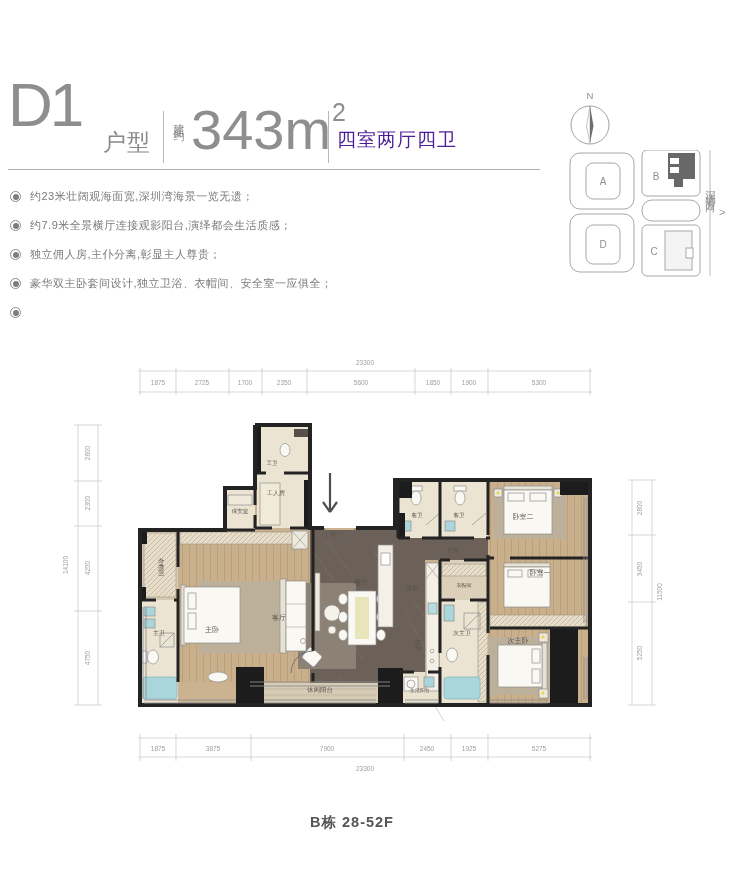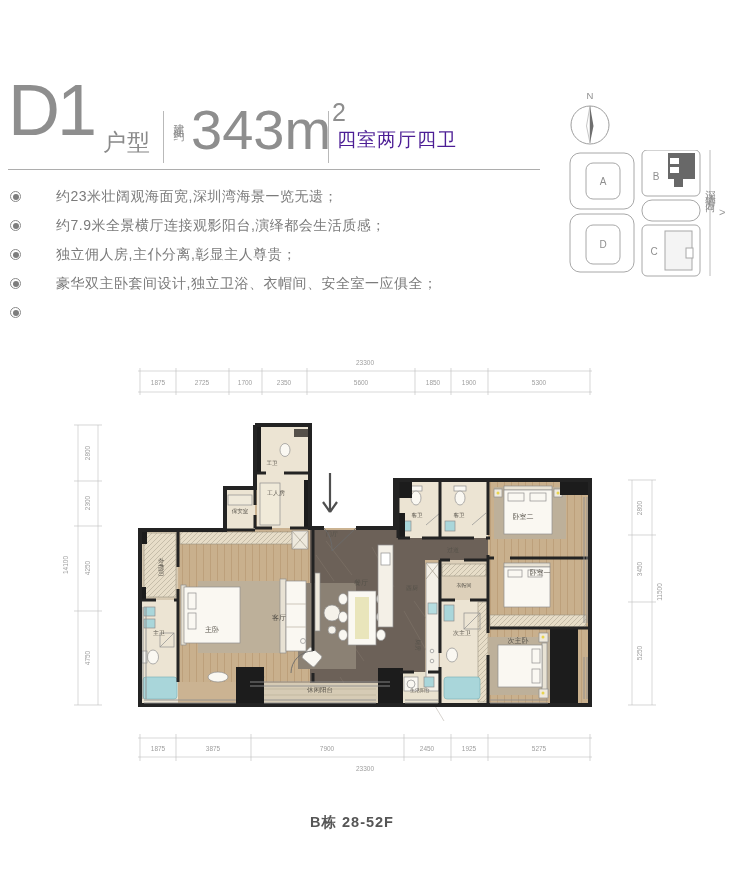--- a/index.html
+++ b/index.html
@@ -1,39 +1,39 @@
 <!DOCTYPE html>
 <html><head>
 <meta charset="utf-8">
 <style>
   html,body{margin:0;padding:0;background:#fff;}
   .page{position:relative;width:740px;height:878px;background:#fff;overflow:hidden;
         font-family:"Liberation Sans","DejaVu Sans",sans-serif;}
   
-  .unit-code{position:absolute;left:8px;top:74px;font-size:72px;line-height:1;
+  .unit-code{position:absolute;left:8px;top:74px;font-size:62px;line-height:1;
              color:#8e8e8e;font-weight:400;letter-spacing:-3px;}
   .unit-label{position:absolute;left:103px;top:127px;font-size:23px;color:#8a8a8a;letter-spacing:1px;}
   .vdiv{position:absolute;width:1px;background:#b9b9b9;}
   .vdiv1{left:163px;top:111px;height:52px;}
   .vdiv2{left:328px;top:111px;height:52px;}
   .vtext{writing-mode:vertical-rl;text-orientation:upright;}
   .area-prefix{position:absolute;left:171px;top:114px;font-size:11px;color:#8d8d8d;
                letter-spacing:4px;height:52px;}
   .area-value{position:absolute;left:191px;top:100px;font-size:56px;color:#8e8e8e;line-height:1;}
   .area-value sup{font-size:25px;vertical-align:28px;margin-left:1px;}
   .layout-desc{position:absolute;left:337px;top:127px;font-size:19px;color:#4c1d95;letter-spacing:1px;}
   .hrule{position:absolute;left:8px;top:169px;width:532px;height:1px;background:#adadad;}
   
   .features{position:absolute;left:10px;top:182px;margin:0;padding:0;list-style:none;}
   .features li{display:flex;align-items:center;height:29px;}
   .bullet{flex:0 0 11px;width:11px;height:11px;border:1.5px solid #8a8a8a;border-radius:50%;
           position:relative;margin-right:9px;box-sizing:border-box;}
   .bullet::after{content:"";position:absolute;left:1.5px;top:1.5px;right:1.5px;bottom:1.5px;
           background:#7d7d7d;border-radius:50%;}
-  .ftext{font-size:14px;color:#7b7b7b;letter-spacing:.5px;white-space:nowrap;margin-left:26px;}
+  .ftext{font-size:11px;color:#7b7b7b;letter-spacing:.5px;white-space:nowrap;}
   
   .compass{position:absolute;left:567px;top:88px;}
   .siteplan{position:absolute;left:566px;top:150px;}
   .direction-label{position:absolute;left:704px;top:182px;font-size:10.5px;color:#909090;
                    letter-spacing:3px;}
   .direction-chevron{position:absolute;left:719px;top:206px;font-size:11px;color:#9a9a9a;}
   
   .floorplan{position:absolute;left:60px;top:355px;}
   .footer-label{position:absolute;left:282px;top:813px;width:140px;text-align:center;
                 font-size:14.5px;color:#565656;font-weight:700;letter-spacing:1px;}

